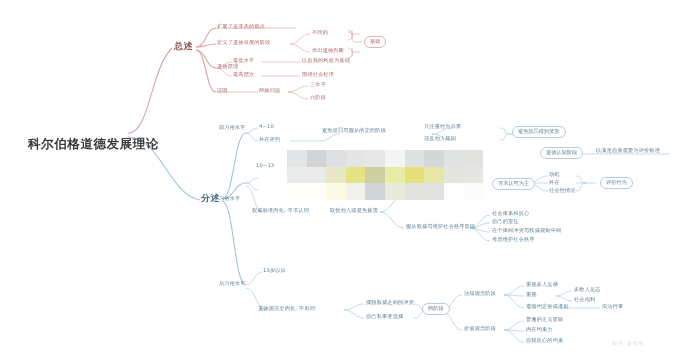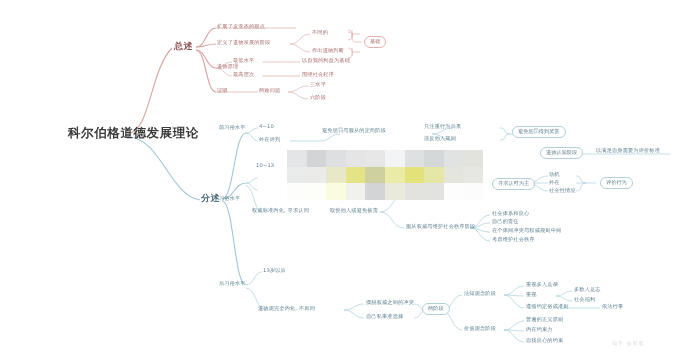--- a/index.html
+++ b/index.html
@@ -96,21 +96,21 @@
       <path d="M504,295 C514,295 514,308 524,308"></path>
       <path d="M556,296 C564,296 564,291 572,291"></path>
       <path d="M556,296 C564,296 564,301 572,301"></path>
       <path d="M558,308 L600,308"></path>
       <path d="M504,330 C514,330 514,321 524,321"></path>
       <path d="M504,330 C514,330 514,331 524,331"></path>
       <path d="M504,330 C514,330 514,342 524,342"></path>
     </g>
   </svg>
 
-  <div class="node root" style="left:28px;top:127px;margin-left:40px;">科尔伯格道德发展理论</div>
+  <div class="node root" style="left:28px;top:138px;">科尔伯格道德发展理论</div>
 
   <div class="node l1-red" style="left:174px;top:42px;">总述</div>
 
   <div class="node red" style="left:217px;top:24px;">扩展了皮亚杰的观点</div>
   <div class="node red" style="left:217px;top:40px;">定义了道德发展的阶段</div>
   <div class="node red" style="left:312px;top:30px;">不同的</div>
   <div class="node red" style="left:312px;top:48px;">作出道德判断</div>
   <div class="node boxed-red" style="left:364px;top:36px;">基础</div>
 
   <div class="node red" style="left:217px;top:64px;">道德原理</div>

